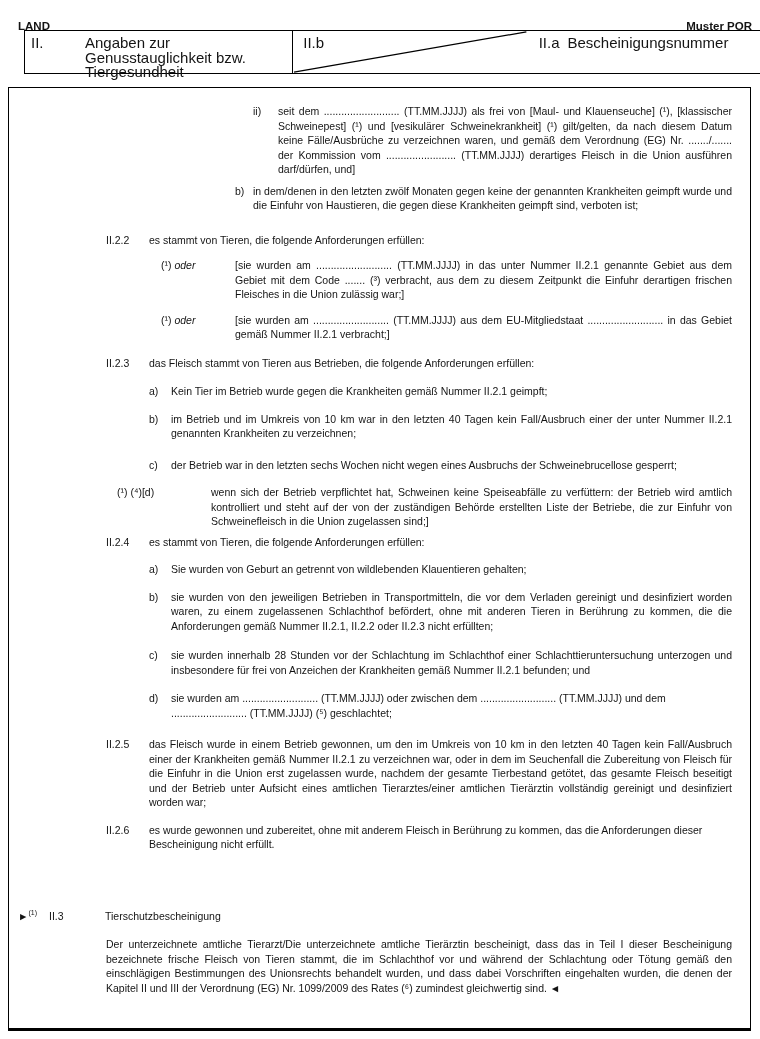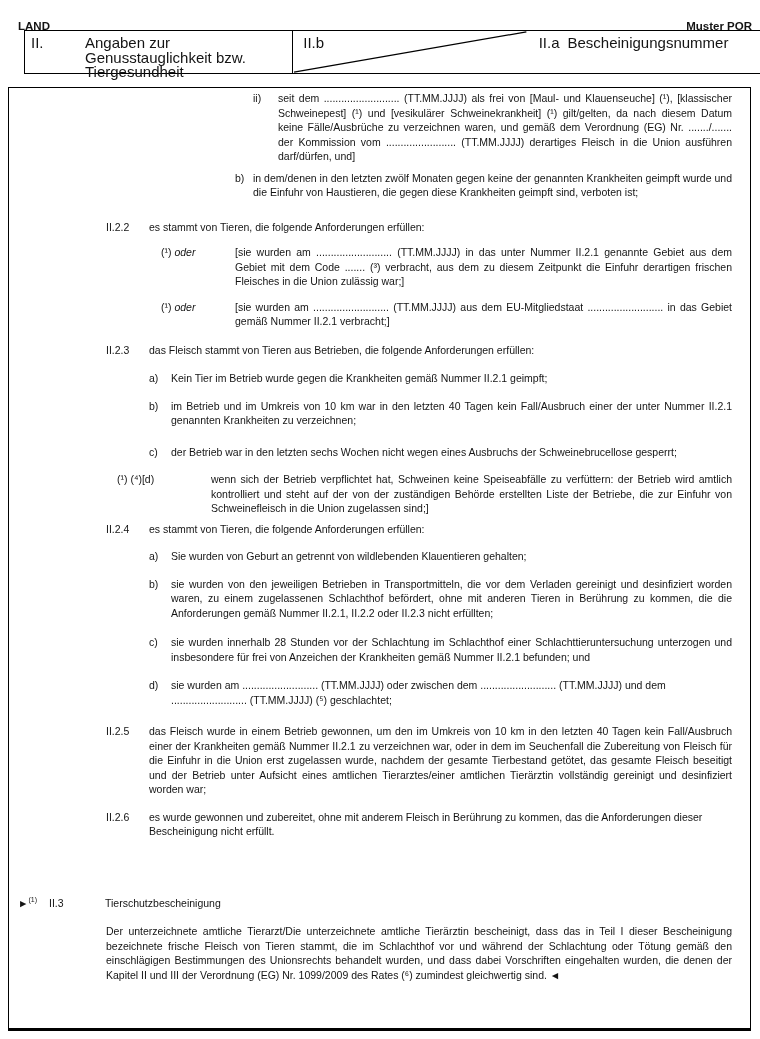--- a/index.html
+++ b/index.html
@@ -25,21 +25,21 @@
   .hc1 .cnum{flex:none;width:54px;padding-left:6px;}
   .hc1 .ctitle{width:192px;}
   .hc2{width:239px;border-right:1.4px solid #000;padding-left:11px;}
   .hc2 .code{margin-right:8px;}
   .hc3{width:235px;padding-left:10px;}
   .hc3 .diag{position:absolute;left:0;top:0;width:100%;height:100%;}
   
   .body-box{
     position:absolute;left:8px;top:87px;width:743px;height:944px;
     border:1.4px solid #000;border-bottom-width:3.5px;
-    box-sizing:border-box;padding-top:3px;overflow:hidden;
+    box-sizing:border-box;padding-top:16px;overflow:hidden;
   }
   .row{display:flex;}
   .row .lbl{flex:none;}
   .row .txt{flex:1;text-align:justify;padding-right:18px;}
   .row .txt.nj{text-align:left;}
   
   .r-ii{margin-left:244px;}   .r-ii .lbl{width:25px;}
   .r-bt{margin-left:226px;}   .r-bt .lbl{width:18px;}
   .r-sec{margin-left:97px;}   .r-sec .lbl{width:43px;}
   .r-opt{margin-left:152px;}  .r-opt .lbl{width:74px;}

